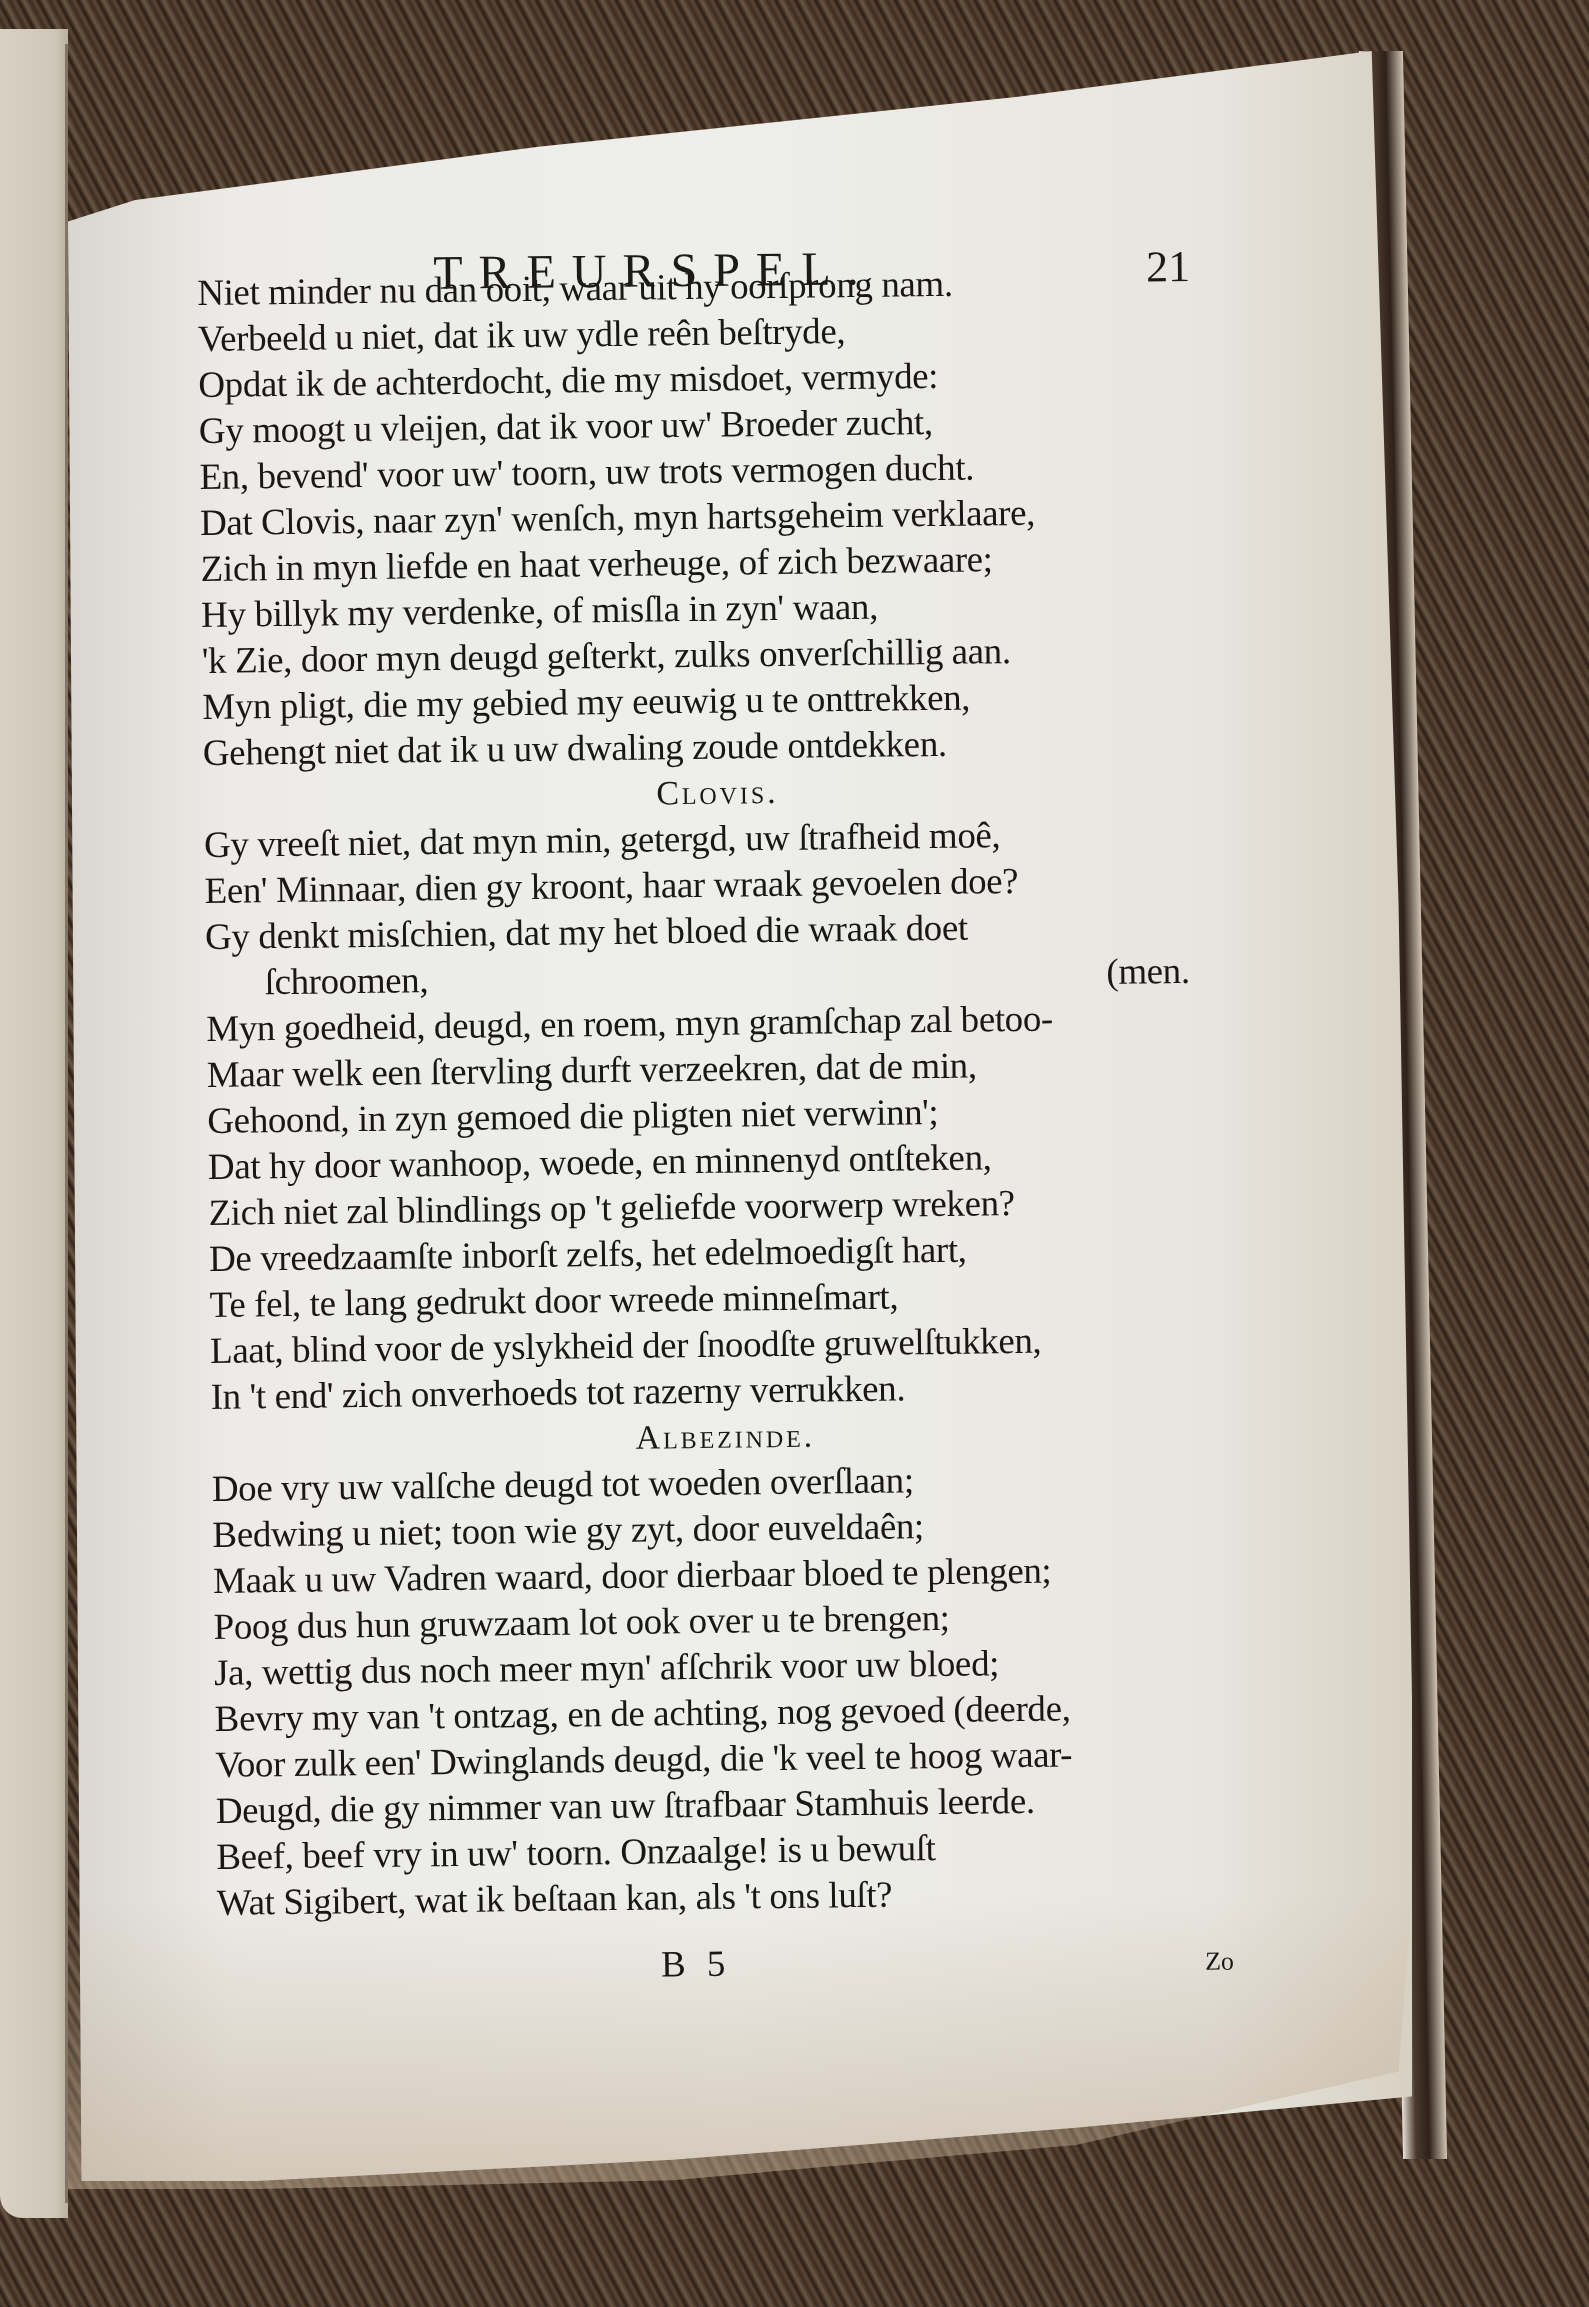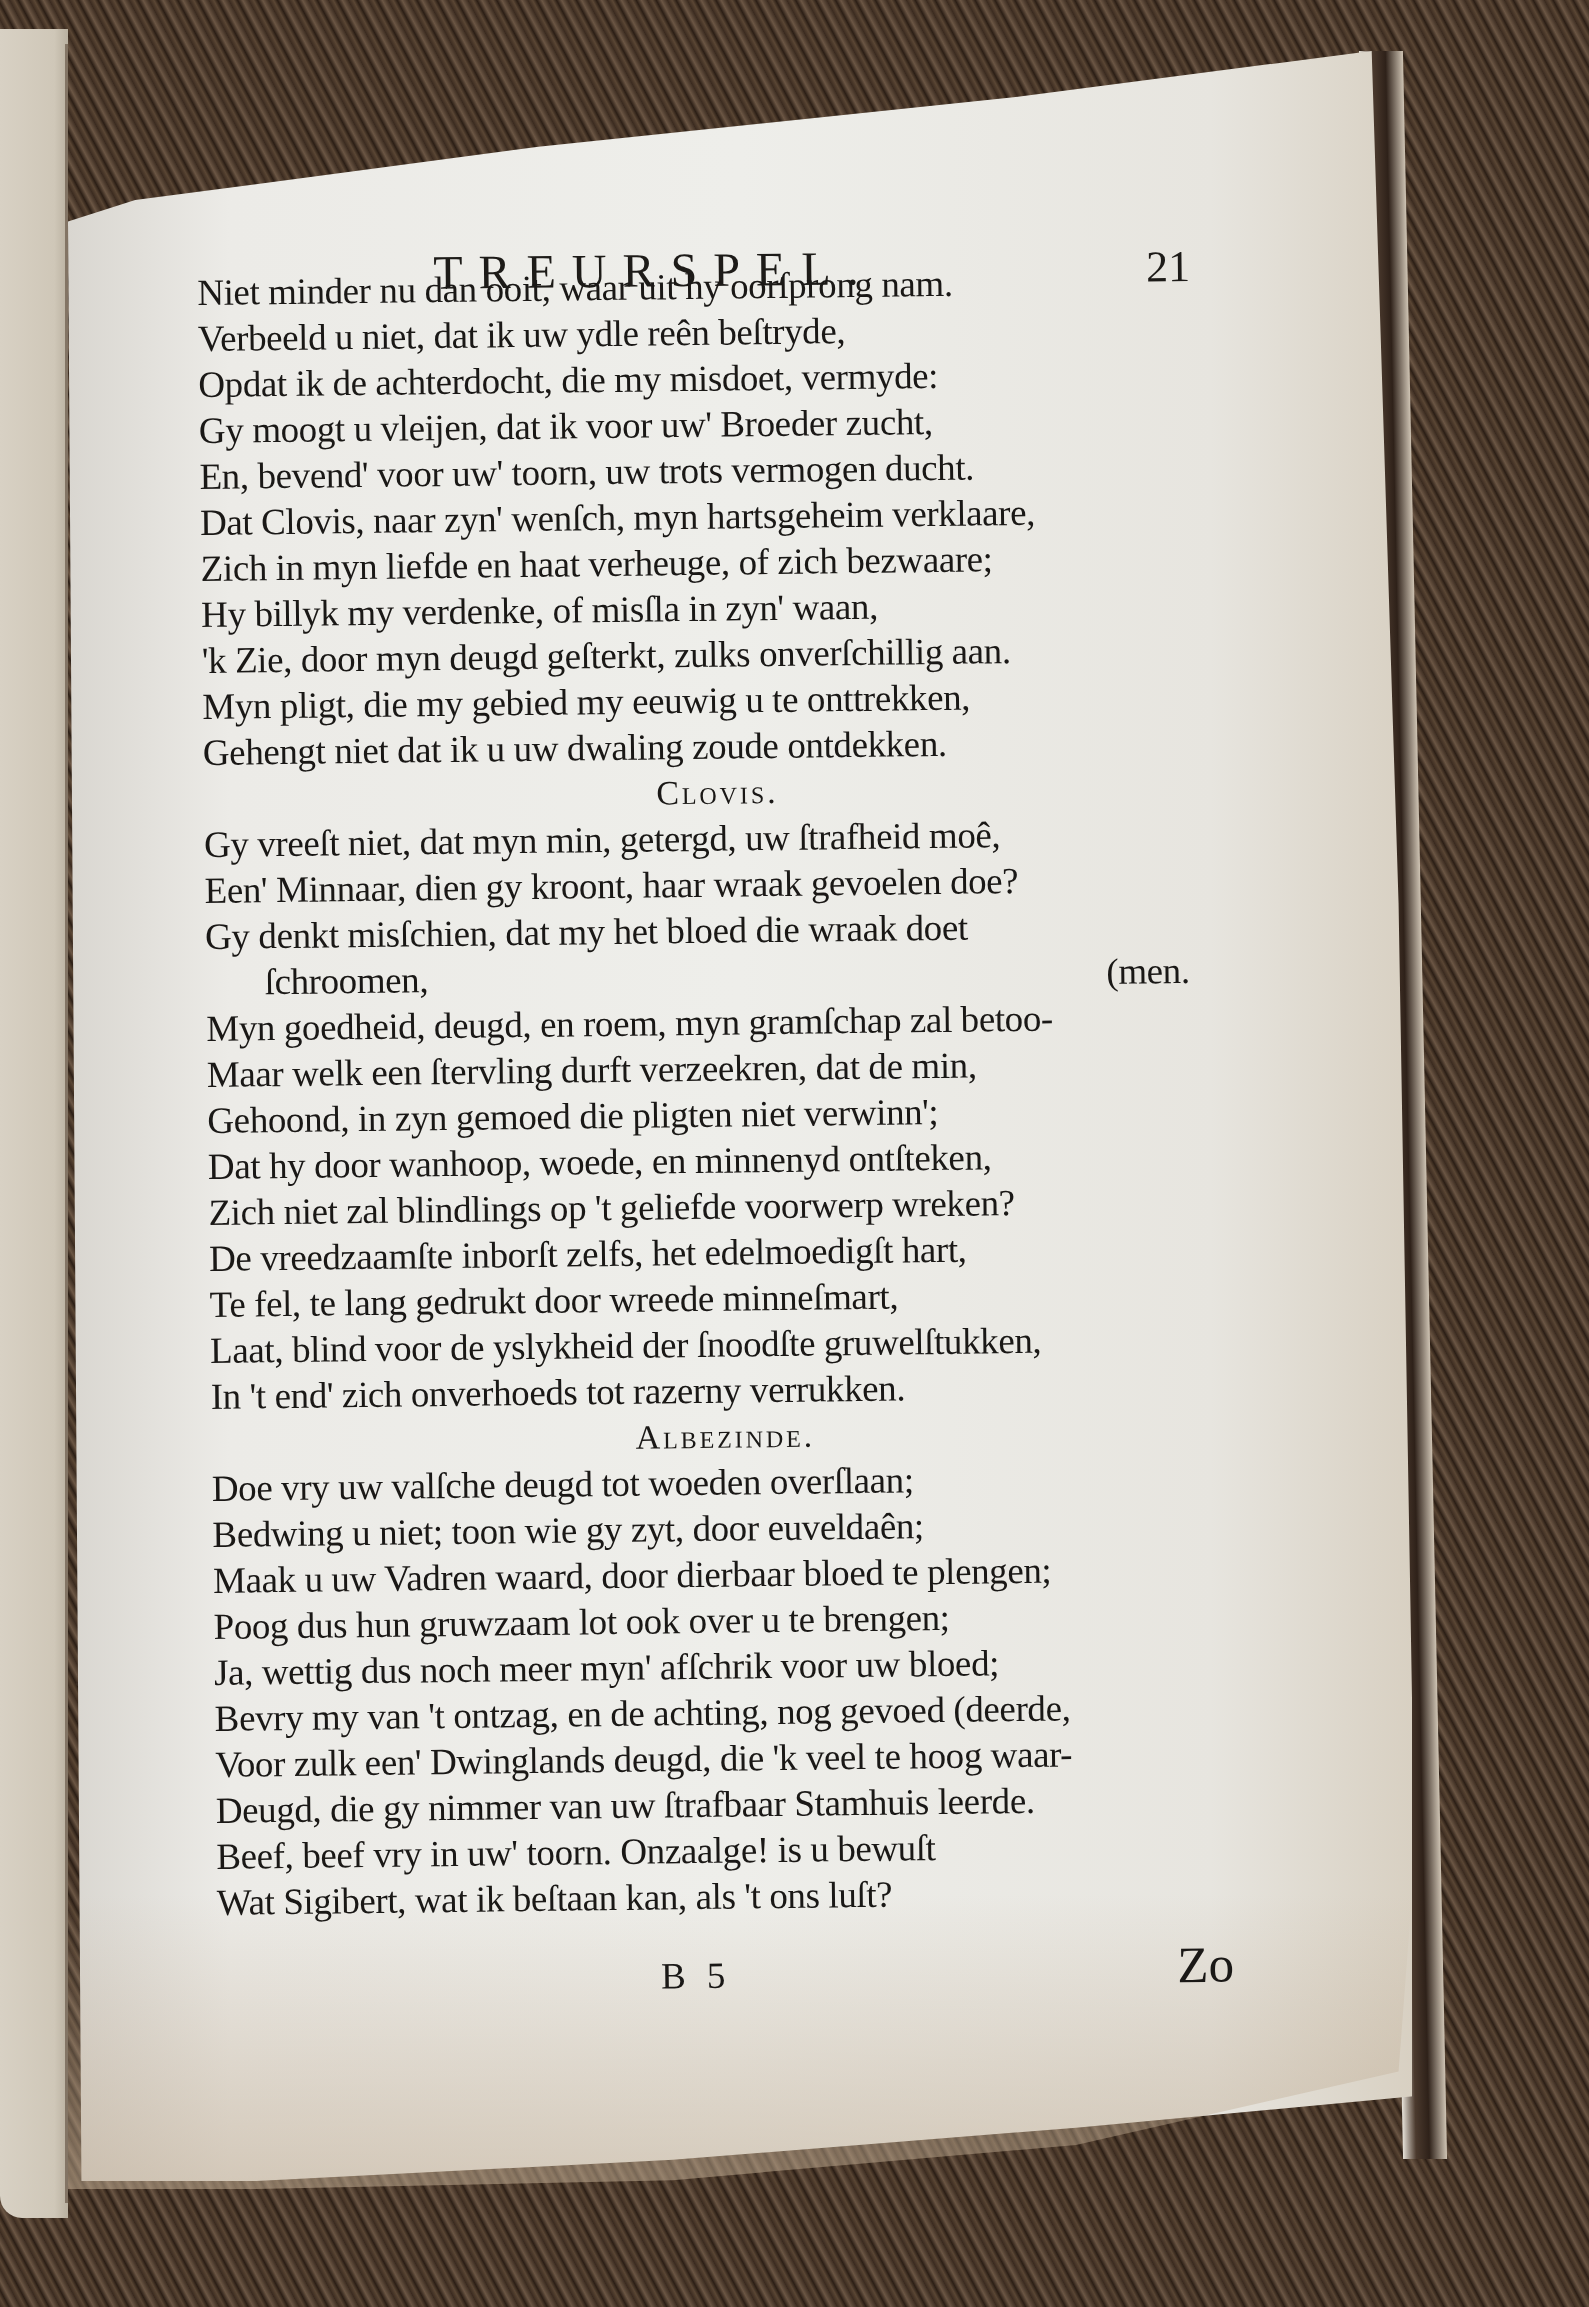--- a/index.html
+++ b/index.html
@@ -53,21 +53,21 @@
   .speaker {
     font-size: 34px; line-height: 46px; text-align: center; width: 1028px;
     font-variant: small-caps; letter-spacing: 2.9px;
   }
   .signature-row {
     position: absolute; left: 661px; top: 1939px; width: 573px;
     display: flex; justify-content: space-between; align-items: baseline;
     transform: rotate(-0.7deg); color: #1a1816;
   }
   .signature { font-size: 37px; letter-spacing: 5.9px; }
-  .catchword { font-size: 51px; }
+  .catchword { font-size: 26px; }
 </style>
 </head>
 <body>
 
 <div class="left-page"></div>
 <div class="gutter-line"></div>
 <div class="stitch" style="top:375px"></div>
 <div class="stitch" style="top:1682px"></div>
 <div class="cover-edge"></div>
 <div class="page"></div>

